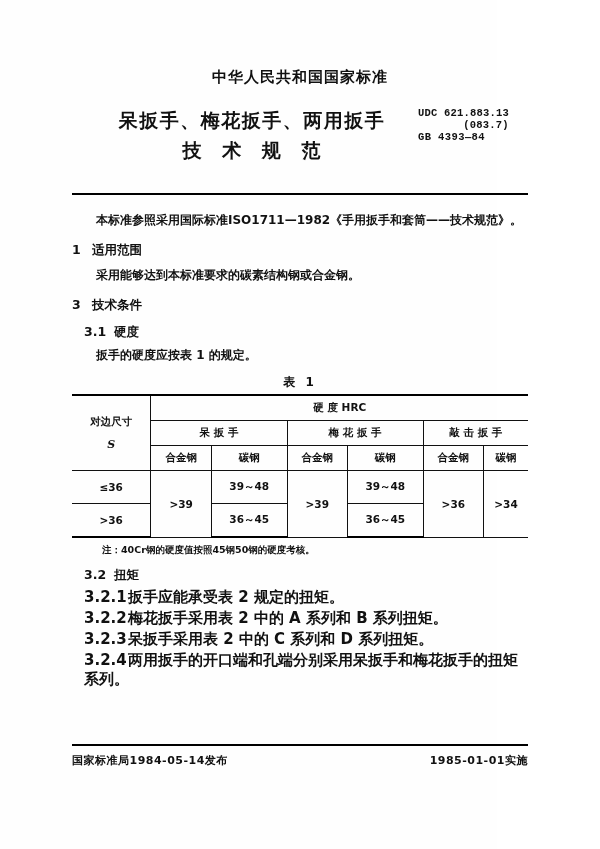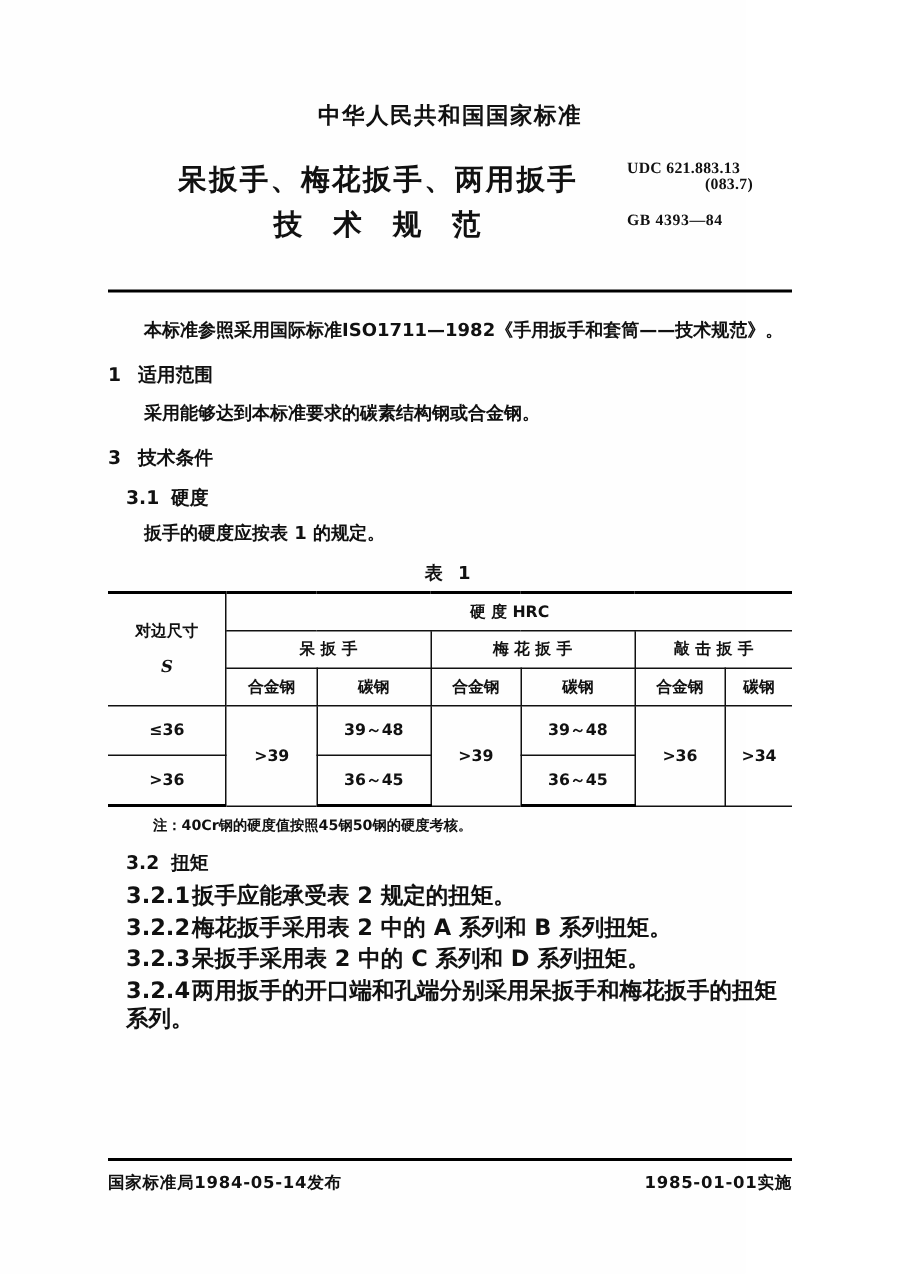--- a/index.html
+++ b/index.html
@@ -53,35 +53,34 @@
   }
   .title-cn .line2 {
     letter-spacing: 7px;
     padding-left: 6px;
   }
   .codes {
     position: absolute;
     right: -8px;
     top: 2px;
     width: 118px;
-    font-family: Liberation Serif, serif;
+    font-family: Liberation Mono, monospace;
     font-weight: bold;
     font-size: 10.5px;
   }
   .codes .udc-row {
     white-space: nowrap;
     letter-spacing: 0.2px;
   }
   .codes .udc-sub {
     text-align: center;
     padding-left: 18px;
     letter-spacing: 0.2px;
   }
   .codes .gb {
-    margin-top: 13px;
     letter-spacing: 0.4px;
   }
   .title-en {
     text-align: center;
     font-size: 10.5px;
     font-weight: bold;
     letter-spacing: 0.6px;
     line-height: 17px;
     margin-top: 16px;
     padding-right: 70px;
@@ -179,21 +178,21 @@
     font-weight: bold;
     margin: 6px 0 0 0;
     padding-left: 30px;
     font-family: "DejaVu Sans", "Liberation Sans", sans-serif;
   }
 
   
   .footer-wrap {
     position: absolute;
     left: 72px;
-    top: 772px;
+    top: 744px;
     width: 456px;
     text-align: center;
   }
   .footer-rule {
     border: 0;
     border-top: 2.4px solid #000;
     margin: 0;
   }
   .footer-row {
     display: flex;

